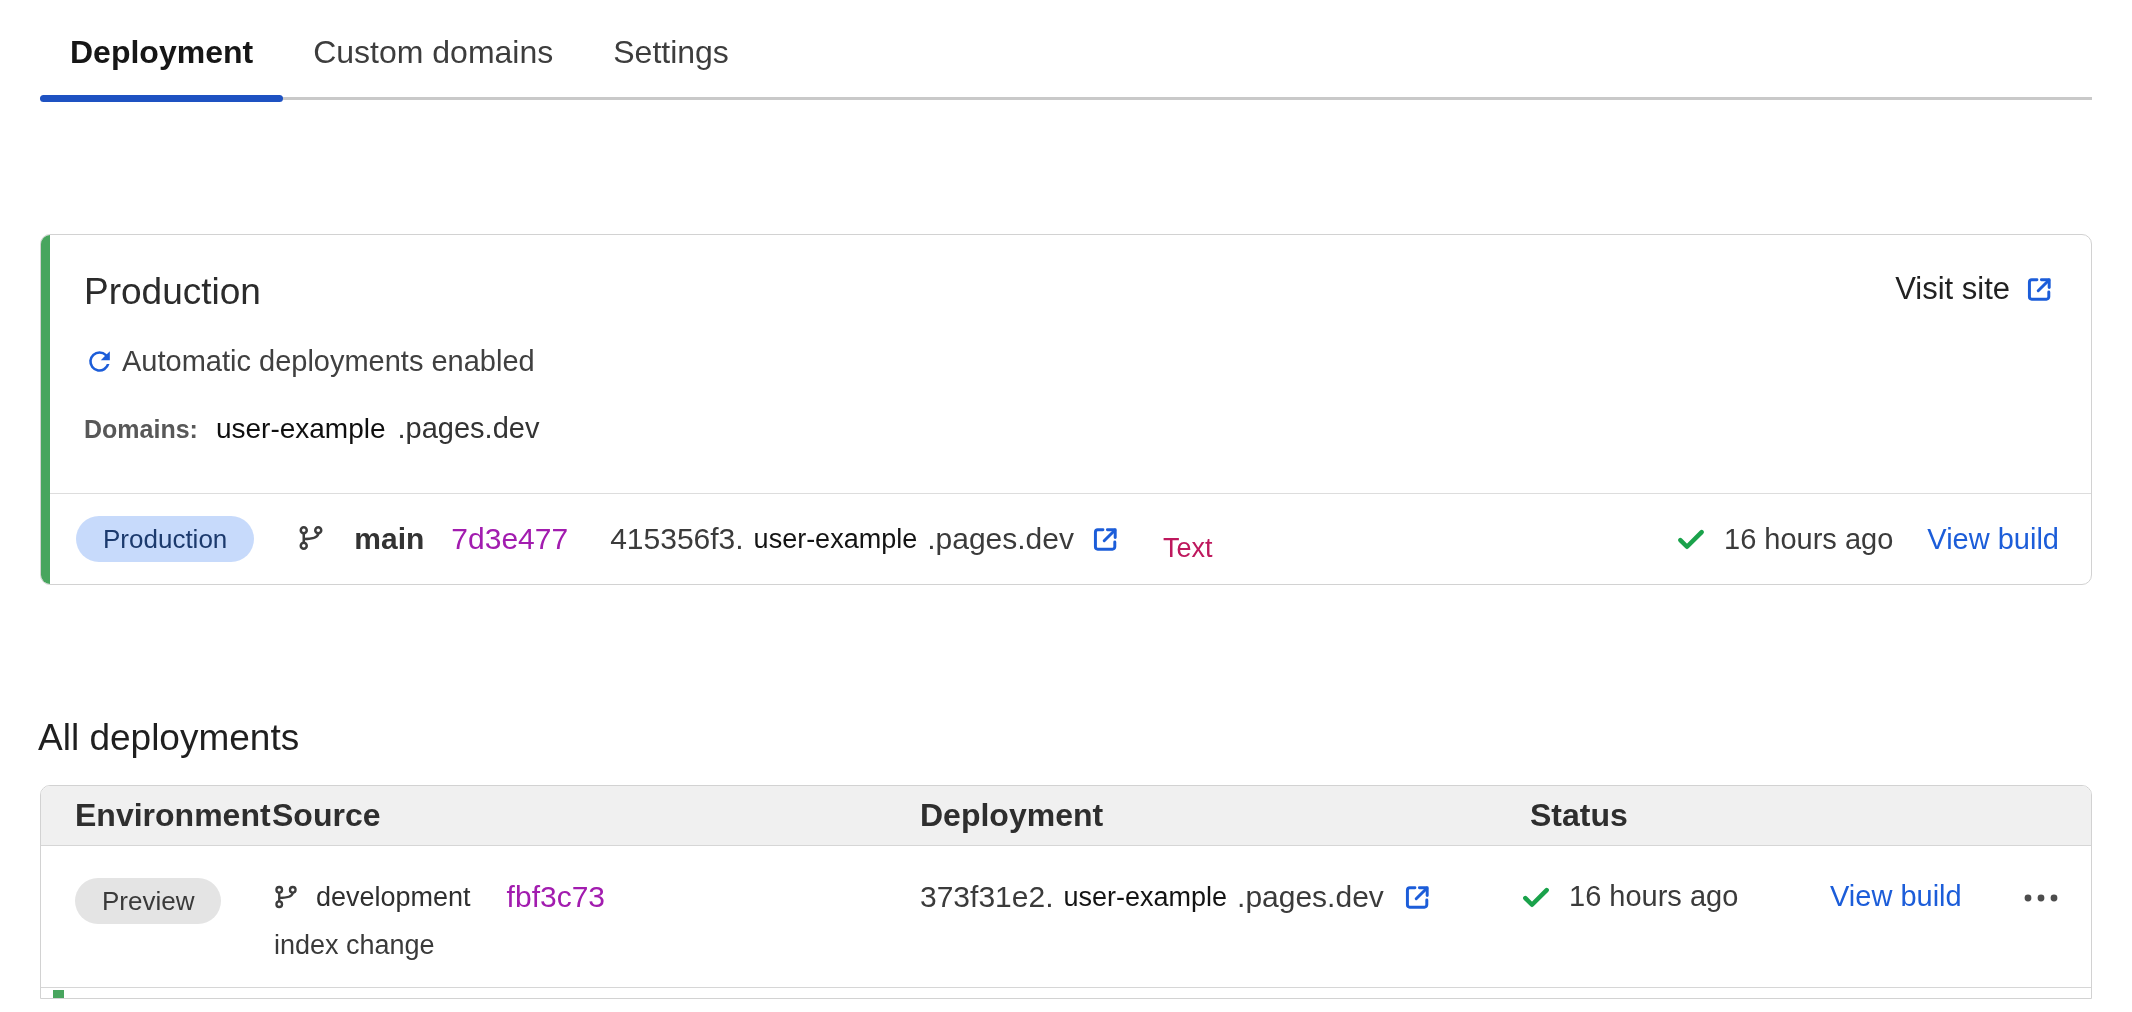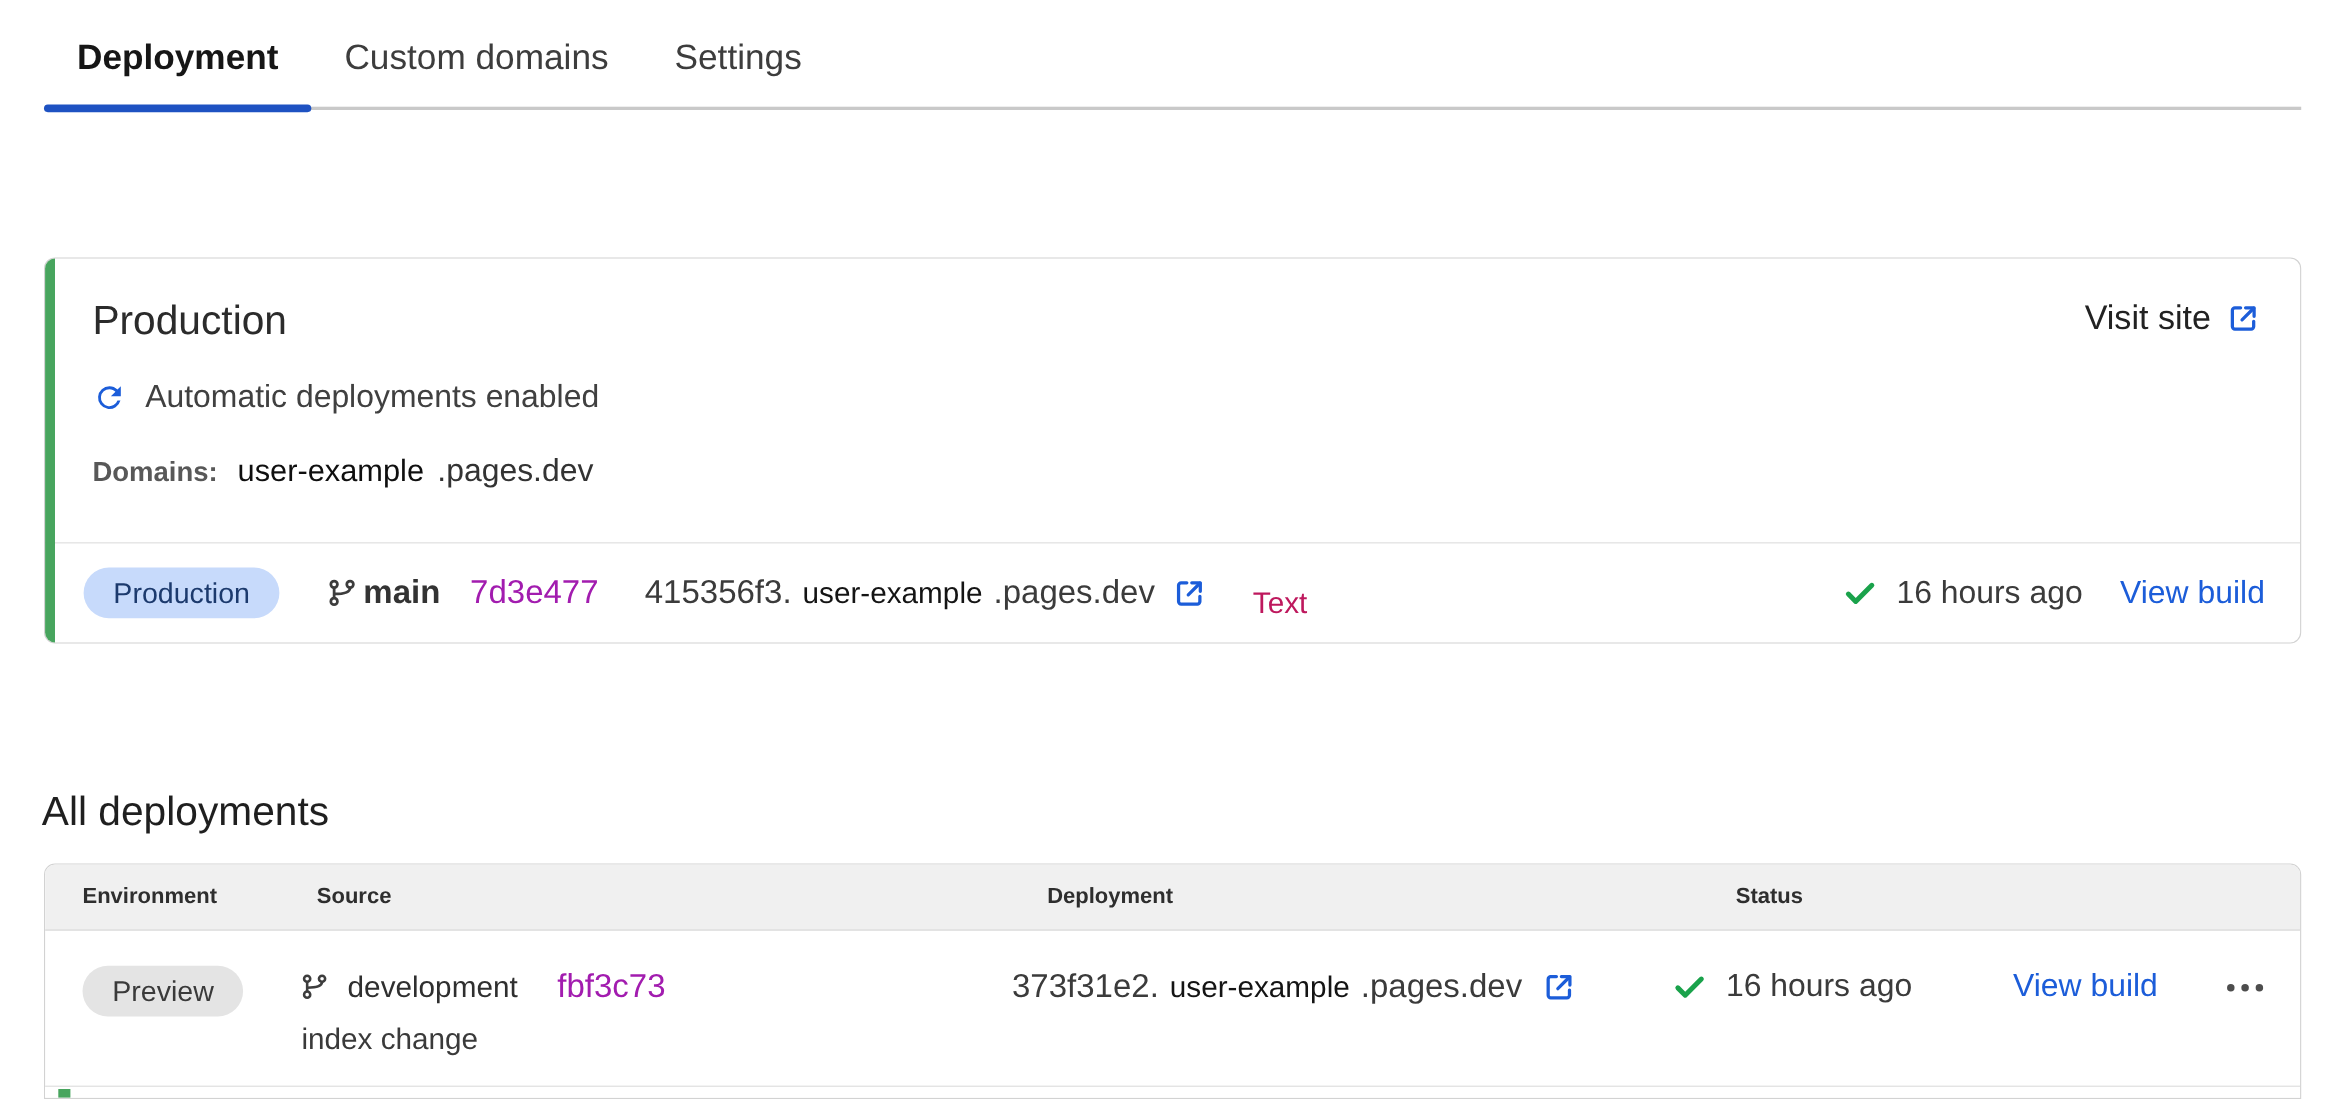--- a/index.html
+++ b/index.html
@@ -36,21 +36,21 @@
     position:absolute; left:0; top:0; bottom:0; width:9px;
     background:#48a55e; border-radius:9px 0 0 9px;
   }
   .card-head{
     display:flex; justify-content:space-between; align-items:flex-start;
     padding:36px 36px 0 43px;
   }
   .card-title{ font-size:37px; font-weight:500; color:#2b2b2b; }
   .visit-site{ display:flex; align-items:center; gap:14px; font-size:31px; color:#222; font-weight:500; cursor:pointer; }
   .auto-line{
-    display:flex; align-items:center; gap:17px;
+    display:flex; align-items:center; gap:7px;
     padding:32px 36px 0 43px; font-size:29px; color:#404040;
   }
   .domains-line{
     display:flex; align-items:baseline; gap:18px;
     padding:34px 36px 48px 43px;
   }
   .domains-label{ font-size:25px; font-weight:700; color:#585858; }
   .domain-name{ font-size:28px; color:#0f0f0f; }
   .domain-suffix{ font-size:29px; color:#333; margin-left:-6px; }
 
@@ -60,21 +60,21 @@
     display:flex; align-items:center;
   }
   .pill{
     display:inline-flex; align-items:center; justify-content:center;
     height:46px; padding:0 27px; border-radius:999px;
     font-size:26px; white-space:nowrap;
   }
   .pill-production{ background:#c7dafb; color:#1c3a6d; }
   .pill-preview{ background:#e4e4e4; color:#3a3a3a; }
 
-  .branch{ display:flex; align-items:center; gap:4px; }
+  .branch{ display:flex; align-items:flex-start; gap:28px; }
   .branch-name{ font-size:30px; font-weight:700; color:#333; }
   .commit-link{ font-size:30px; color:#a21caf; cursor:pointer; }
   .url-group{ display:flex; align-items:center; gap:10px; }
   .url-prefix,.url-suffix{ font-size:30px; color:#3b3b3b; }
   .url-name{ font-size:27px; color:#141414; }
   .note-text{ font-size:27px; color:#be185d; margin-left:42px; transform:translateY(9px); }
 
   .right-group{ margin-left:auto; display:flex; align-items:center; }
   .time-text{ font-size:29px; color:#3b3b3b; margin-left:17px; }
   .view-build{ font-size:29px; color:#1c5dd9; margin-left:34px; cursor:pointer; }
@@ -88,21 +88,21 @@
     border-radius:10px 10px 0 0; overflow:hidden; background:#fff;
   }
   .tgrid{
     display:grid;
     grid-template-columns:197px 648px 610px 300px 1fr;
     padding-left:34px;
   }
   .thead{
     background:#f0f0f0; border-bottom:1px solid #d6d6d6;
     height:60px; align-items:center;
-    font-size:20px; font-weight:700; color:#2e2e2e;gap:16px;
+    font-size:32px; font-weight:700; color:#2e2e2e;
   }
   .trow{
     min-height:142px; align-items:start;
     border-bottom:1px solid #d6d6d6;
   }
   .trow > *{ padding-top:34px; }
   .cell-env .pill{ margin-top:-2px; }
   .src-line1{ display:flex; align-items:center; gap:16px; }
   .src-branch{ font-size:27px; color:#2f2f2f; }
   .src-line2{ font-size:27px; color:#3a3a3a; margin-top:16px; padding-left:2px; }

